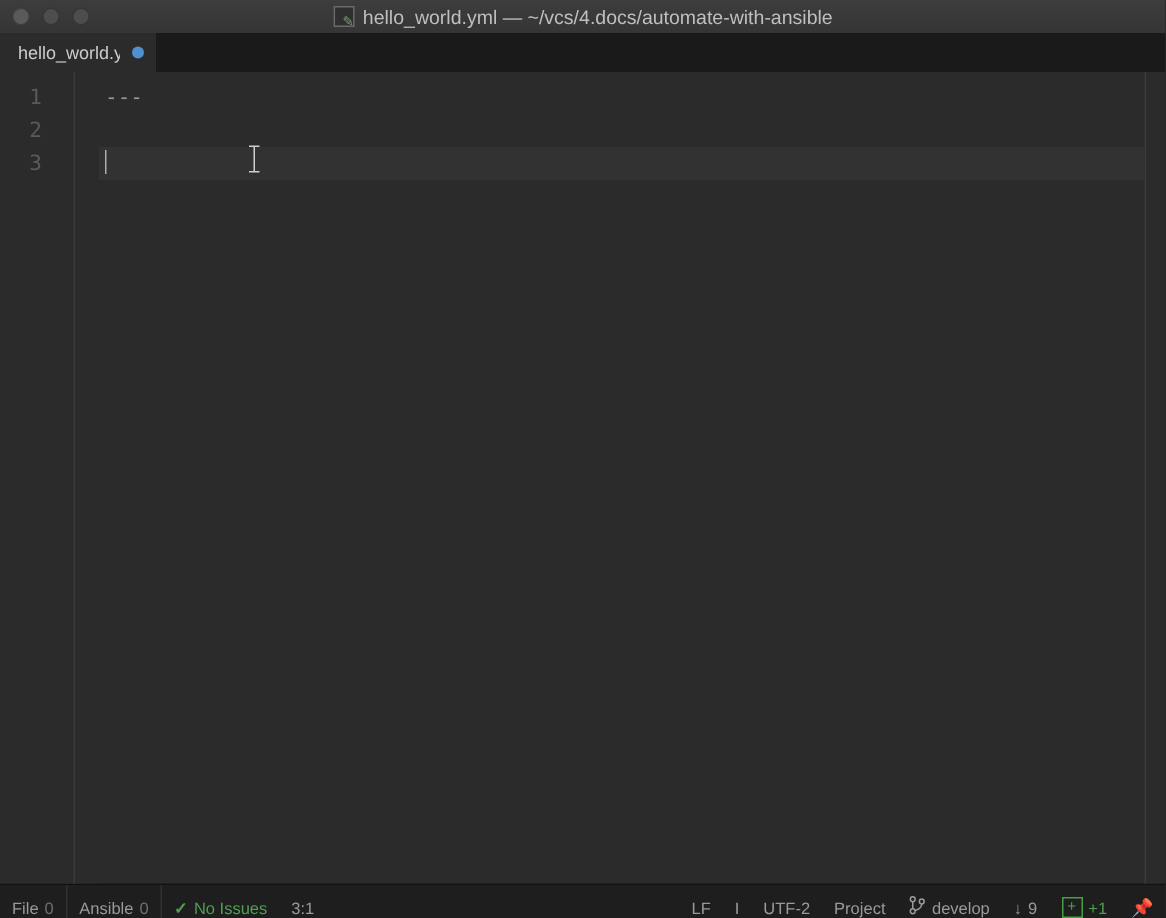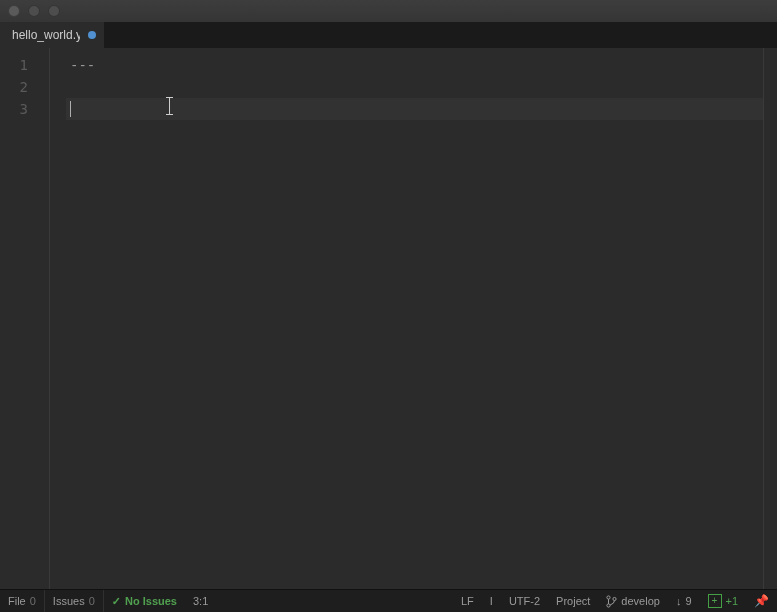--- a/index.html
+++ b/index.html
@@ -191,39 +191,38 @@
       height: 23px;
       background: #1e1e1e;
       border-top: 1px solid #111;
       display: flex;
       align-items: center;
       font-size: 11px;
       color: #9a9a9a;
     }
     .sb-cell {
       display: flex;
-      align-items: center;
+      align-items: flex-end;
       padding: 0 8px;
       height: 100%;
       gap: 4px;
       border-right: 1px solid #303030;
     }
     .sb-cell.noborder {
       border-right: none;
     }
     .sb-count {
       color: #6e6e6e;
     }
     .sb-check {
       color: #50a050;
       font-weight: bold;
     }
     .sb-noissues {
       color: #50a050;
-      font-weight: bold;
     }
     .sb-spacer {
       flex: 1;
     }
     .sb-branch-icon {
       display: inline-block;
       transform: translateY(1px);
     }
     .sb-arrowdown::before {
       content: "↓";
@@ -247,20 +246,24 @@
   </style>
 </head>
 <body>
 
 <div class="titlebar">
   <div class="traffic-lights">
     <div class="dot close"></div>
     <div class="dot"></div>
     <div class="dot"></div>
   </div>
+  <div class="window-title">
+    <span class="title-icon"></span>
+    <span>hello_world.yml — ~/vcs/4.docs/automate-with-ansible</span>
+  </div>
 </div>
 
 <div class="tabbar">
   <div class="tab">
     <span class="tab-label">hello_world.yml</span>
     <span class="dirty-dot"></span>
   </div>
 </div>
 
 <div class="editor">
@@ -279,21 +282,21 @@
   </div>
   <div class="scrollbar-right"></div>
 </div>
 
 <div class="statusbar">
   <div class="sb-cell">
     <span>File</span>
     <span class="sb-count">0</span>
   </div>
   <div class="sb-cell">
-    <span>Issues</span>
+    <span>Ansible</span>
     <span class="sb-count">0</span>
   </div>
   <div class="sb-cell noborder">
     <span class="sb-check">✓</span>
     <span class="sb-noissues">No Issues</span>
   </div>
   <div class="sb-cell noborder">
     <span>3:1</span>
   </div>
 

